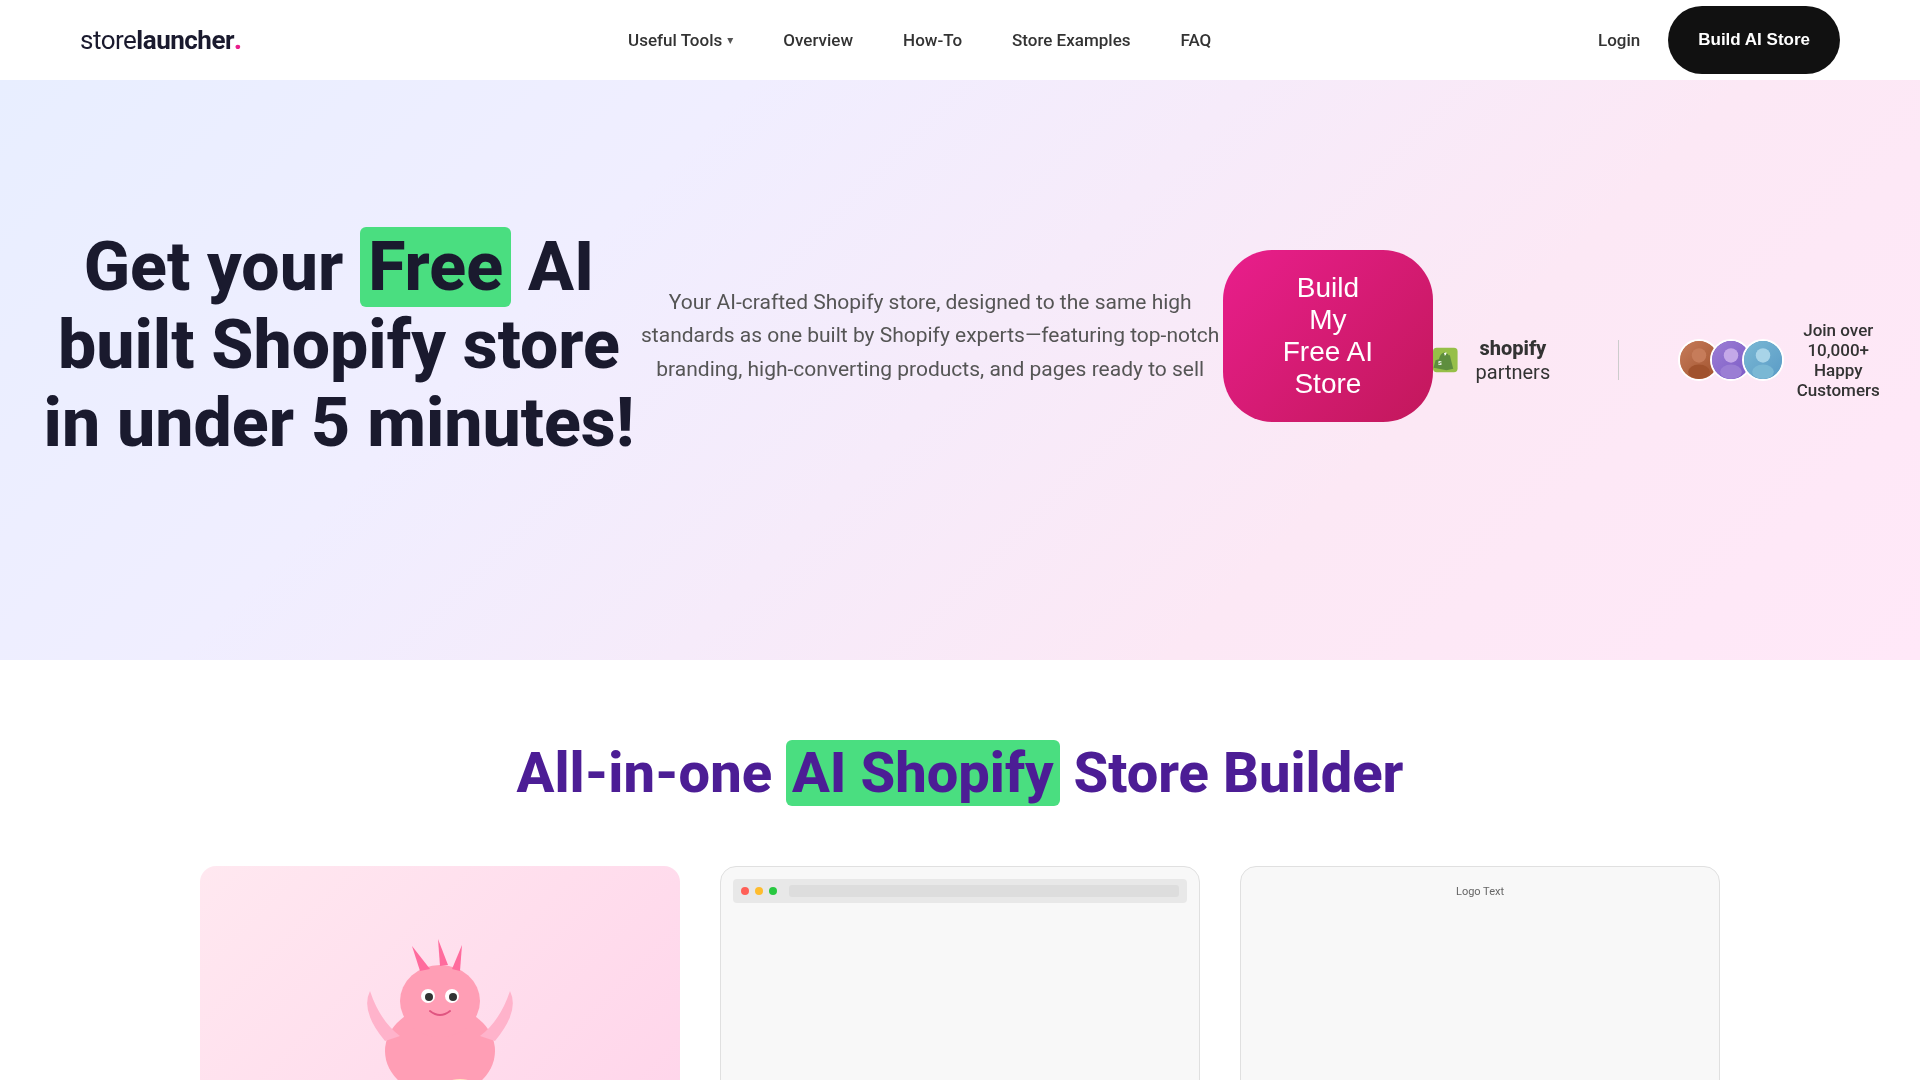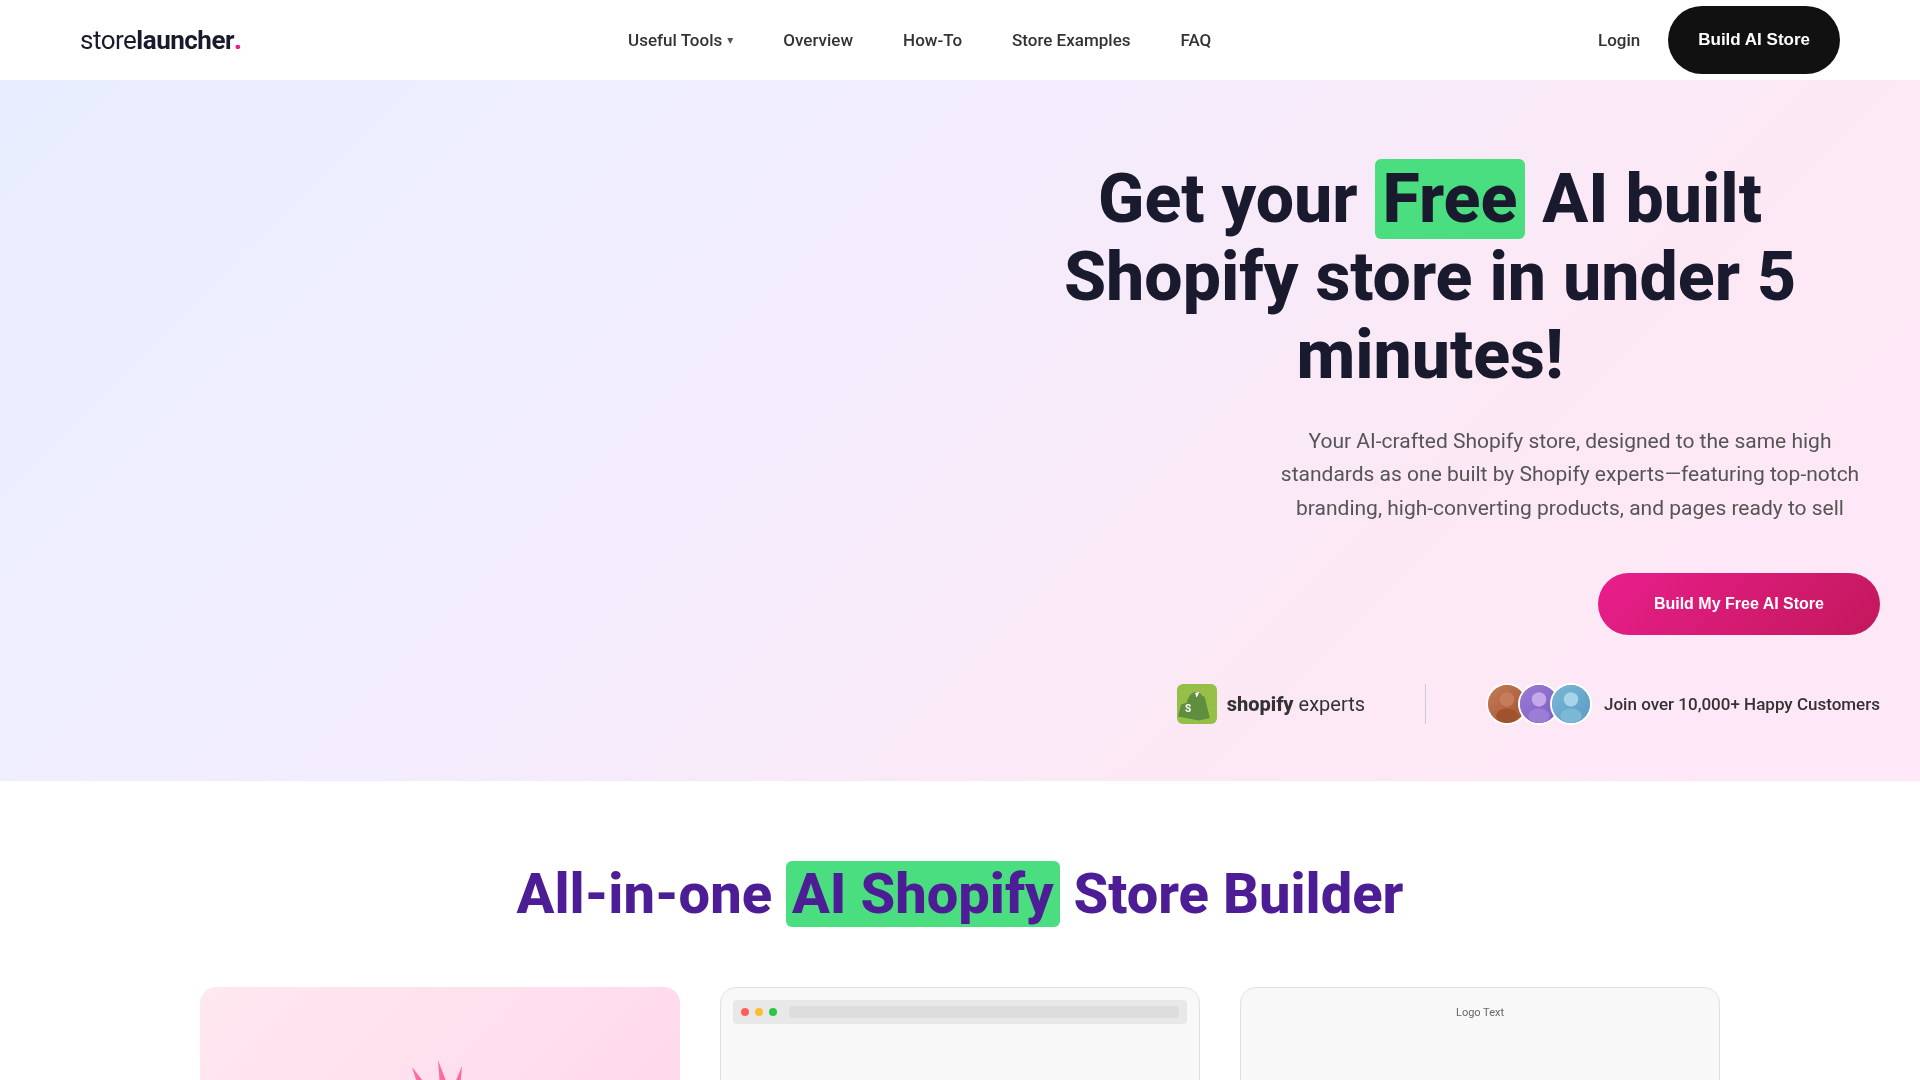--- a/index.html
+++ b/index.html
@@ -97,26 +97,26 @@
       border-radius: 50px;
       padding: 24px 30px;
       font-size: 17px;
       font-weight: 600;
       cursor: pointer;
     }
 
     
     .hero {
       background: linear-gradient(135deg, #e8eeff 0%, #f0eeff 30%, #fce8f5 70%, #ffe8f8 100%);
-      padding: 80px 40px 56px;
+      padding: 80px 40px 100px;
       text-align: center;
       min-height: 580px;
       display: flex;
-      flex-direction: column;
-      align-items: flex-end;
+      flex-direction: row;
+      align-items: center;
       justify-content: center;
     }
 
     .hero-title {
       font-size: 68px;
       font-weight: 800;
       color: #1a1a2e;
       line-height: 1.15;
       max-width: 900px;
       margin-bottom: 30px;
@@ -136,22 +136,22 @@
       line-height: 1.6;
       margin-bottom: 48px;
     }
 
     .cta-button {
       background: linear-gradient(135deg, #e91e8c, #c2185b);
       color: white;
       border: none;
       border-radius: 50px;
       padding: 22px 56px;
-      font-size: 16px;
-      font-weight: 700;
+      font-size: 28px;
+      font-weight: 400;
       cursor: pointer;
       margin-bottom: 48px;
     }
 
     .social-proof {
       display: flex;
       align-items: center;
       gap: 60px;
     }
 
@@ -370,21 +370,21 @@
   <div class="social-proof">
     <div class="shopify-partners">
 
       <svg class="shopify-icon" viewBox="0 0 40 40" fill="none" xmlns="http://www.w3.org/2000/svg">
         <rect width="40" height="40" rx="6" fill="#96bf48"></rect>
         <path d="M27.5 12.5c0 0-1.5-0.2-2.5-0.2 0-0.8-0.5-3-3-3-0.2 0-0.4 0-0.6 0.1-0.6-1-1.5-1.5-2.4-1.5-5.8 0-8.5 7.2-9.3 10.9-2.5 0.8-4.2 1.3-4.4 1.3-1.4 0.4-1.4 0.5-1.6 1.8C3.5 22.8 1 32.5 1 32.5l21 4 11-2.4S27.5 12.5 27.5 12.5z" fill="#5e8e3e"></path>
         <path d="M22 9.3c-0.2 0-0.4 0-0.6 0.1 0 0.1 0 0.2 0 0.3 0 1.8-1.3 2.8-2.4 3.5 0-0.2 0-0.4 0-0.6 0-1.5-0.5-2.6-1.3-3.3C18.7 9.1 20.3 8 22 8c0 0 0 0.9 0 1.3z" fill="#fff"></path>
         <text x="8" y="28" font-size="10" fill="white" font-weight="bold">S</text>
       </svg>
       <span class="shopify-text">
-        <strong>shopify</strong><span> experts</span>
+        <strong>shopify</strong><span> partners</span>
       </span>
     </div>
 
     <div class="divider"></div>
 
     <div class="happy-customers">
       <div class="avatars">
         <div class="avatar avatar-1">
           <div class="avatar-img" style="background: linear-gradient(135deg, #c67c5a, #a0522d); border-radius:50%;">
             <svg viewBox="0 0 42 42" width="42" height="42">

